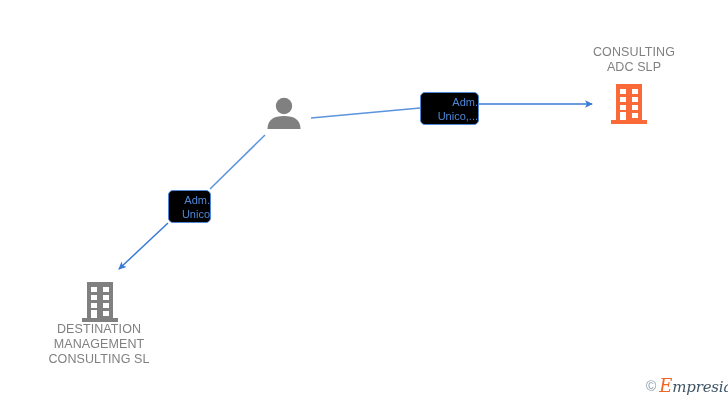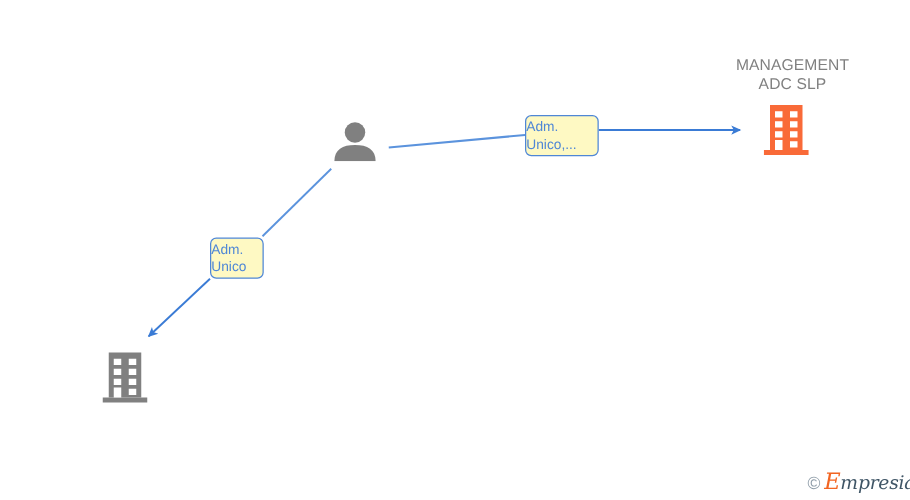--- a/index.html
+++ b/index.html
@@ -66,27 +66,27 @@
     position: absolute;
     left: 0;
     top: 0;
     width: 728px;
     height: 400px;
     overflow: visible;
   }
   .edge-label {
     position: absolute;
     box-sizing: border-box;
-    background: #fef9c3;
+    background: #000000;
     border: 1.3px solid #4f87d6;
     border-radius: 5px;
     color: #4f87d6;
     font-size: 11px;
     line-height: 14px;
-    text-align: left;
+    text-align: right;
     padding-top: 2px;
     white-space: pre-line;
   }
   .edge-label-1 {
     left: 420px;
     top: 92px;
     width: 59px;
     height: 33px;
   }
   .edge-label-2 {
@@ -146,21 +146,21 @@
   </svg>
 
 
   <div class="icon-wrap person-icon">
     <svg viewBox="0 0 42 32" width="42" height="32">
       <circle cx="21" cy="9" r="8.2" fill="#808080"></circle>
       <path d="M4.5,32 C4.5,22.5 11,19 21,19 C31,19 37.5,22.5 37.5,32 Z" fill="#808080"></path>
     </svg>
   </div>
 
-  <div class="node-label company-label-tr">MANAGEMENT
+  <div class="node-label company-label-tr">CONSULTING
 ADC  SLP</div>
 
   <div class="icon-wrap bld-icon-tr">
     <svg viewBox="0 0 36 42" width="36" height="42">
       <rect x="5" y="1" width="26" height="36" fill="#f96a38"></rect>
       <rect x="0" y="37" width="36" height="4" fill="#f96a38"></rect>
       <rect x="9" y="6" width="6" height="5" fill="#ffffff"></rect>
       <rect x="21" y="6" width="6" height="5" fill="#ffffff"></rect>
       <rect x="9" y="14" width="6" height="5" fill="#ffffff"></rect>
       <rect x="21" y="14" width="6" height="5" fill="#ffffff"></rect>
@@ -179,20 +179,23 @@
       <rect x="21" y="6" width="6" height="5" fill="#ffffff"></rect>
       <rect x="9" y="14" width="6" height="5" fill="#ffffff"></rect>
       <rect x="21" y="14" width="6" height="5" fill="#ffffff"></rect>
       <rect x="9" y="22" width="6" height="5" fill="#ffffff"></rect>
       <rect x="21" y="22" width="6" height="5" fill="#ffffff"></rect>
       <rect x="21" y="30" width="6" height="5" fill="#ffffff"></rect>
       <rect x="9" y="29" width="6" height="8" fill="#ffffff"></rect>
     </svg>
   </div>
 
+  <div class="node-label company-label-bl">DESTINATION
+MANAGEMENT
+CONSULTING SL</div>
 
   <div class="edge-label edge-label-1">Adm.
 Unico,...</div>
 
   <div class="edge-label edge-label-2">Adm.
 Unico</div>
 
   <div class="watermark">
     <span class="wm-c">©</span>
     <span class="wm-text"><span class="wm-e">E</span><span>mpresia</span></span>

